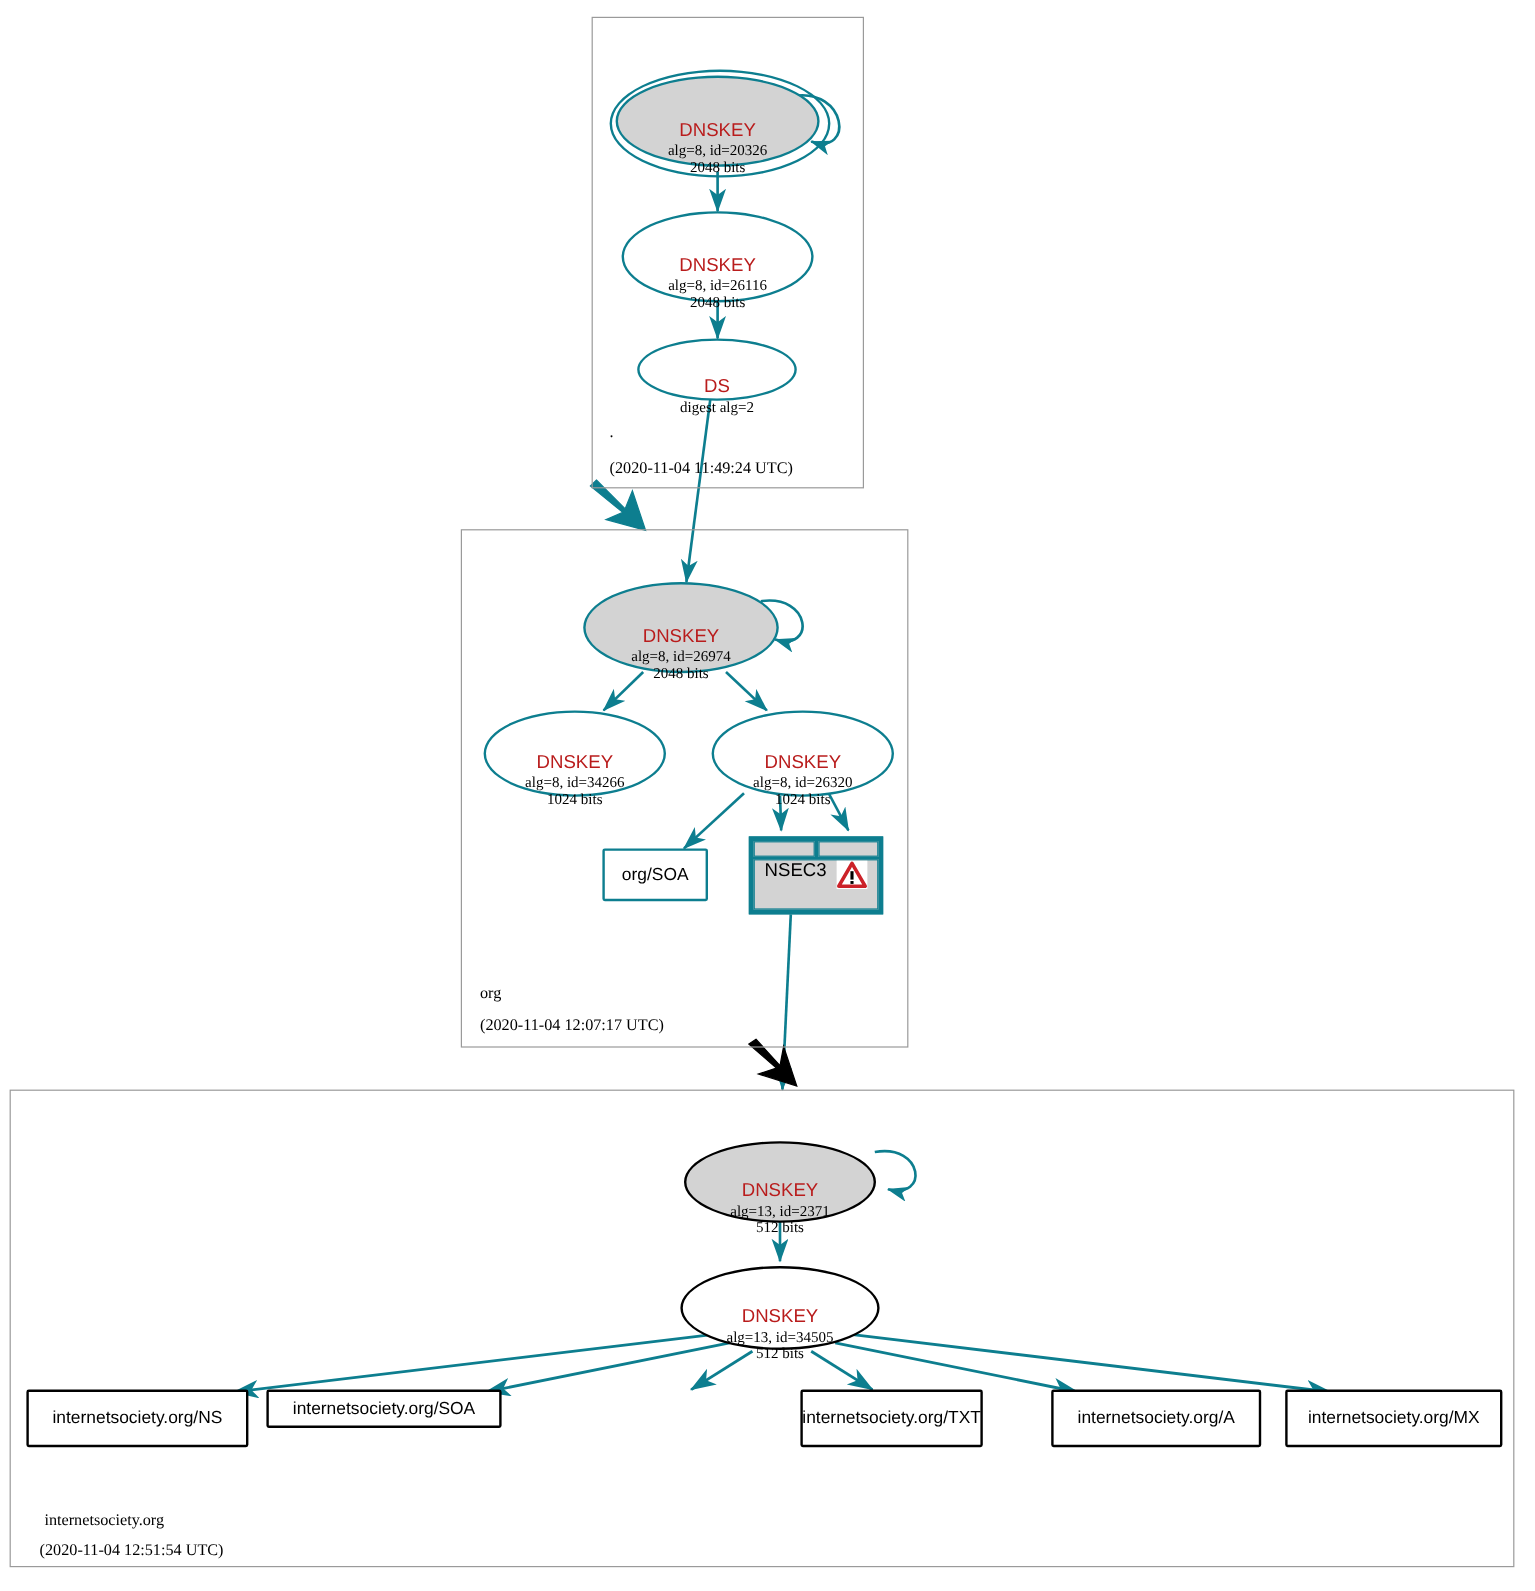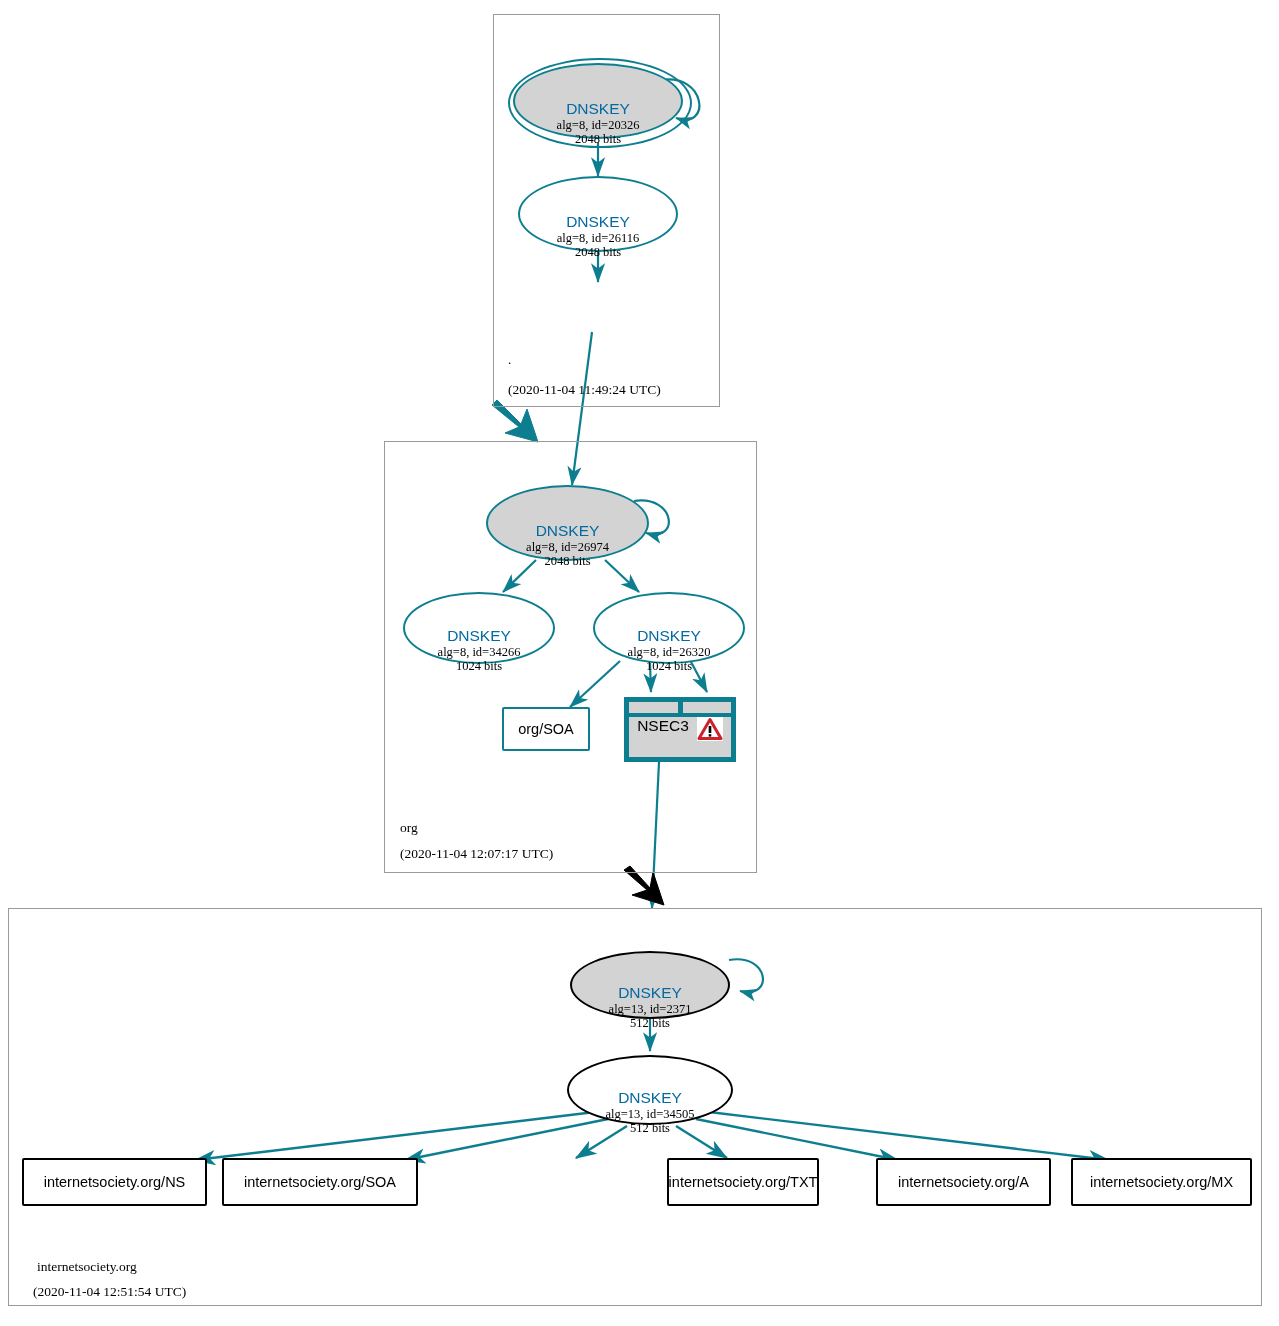--- a/index.html
+++ b/index.html
@@ -74,21 +74,21 @@
   .dbl-outer {
     position: absolute;
     border: 2px solid #0d7e8f;
     border-radius: 50%;
     background: transparent;
     pointer-events: none;
   }
   .t-main {
     font-family: "Liberation Sans", sans-serif;
     font-size: 15.5px;
-    color: #0369a1;
+    color: #b91c1c;
     margin-top: 44px;
   }
   .t-sub {
     font-family: "Liberation Serif", serif;
     font-size: 12.5px;
     color: #000000;
   }
   .rrset {
     position: absolute;
     box-sizing: border-box;
@@ -250,20 +250,24 @@
     <div class="t-sub">alg=8, id=20326</div>
     <div class="t-sub">2048 bits</div>
   </div>
 
   <div class="node ellipse ell-teal" style="left:518px; top:176px; width:160px; height:76px;">
     <div class="t-main">DNSKEY</div>
     <div class="t-sub">alg=8, id=26116</div>
     <div class="t-sub">2048 bits</div>
   </div>
 
+  <div class="node ellipse ell-teal" style="left:531px; top:282px; width:133px; height:52px;">
+    <div class="t-main">DS</div>
+    <div class="t-sub">digest alg=2</div>
+  </div>
 
   <div class="zone-box" style="left:384px; top:441px; width:373px; height:432px;"></div>
   <div class="zone-label" style="left:400px; top:820px;">org</div>
   <div class="zone-stamp" style="left:400px; top:846px;">(2020-11-04 12:07:17 UTC)</div>
 
   <div class="node ellipse ell-teal-fill" style="left:486px; top:485px; width:163px; height:76px;">
     <div class="t-main">DNSKEY</div>
     <div class="t-sub">alg=8, id=26974</div>
     <div class="t-sub">2048 bits</div>
   </div>
@@ -312,21 +316,21 @@
 
   <div class="node ellipse ell-black" style="left:567px; top:1055px; width:166px; height:70px;">
     <div class="t-main">DNSKEY</div>
     <div class="t-sub">alg=13, id=34505</div>
     <div class="t-sub">512 bits</div>
   </div>
 
   <div class="rrset" style="left:22px; top:1158px; width:185px; height:48px;">
     <span>internetsociety.org/NS</span>
   </div>
-  <div class="rrset" style="left:222px; top:1158px; width:196px; height:48px;">
+  <div class="rrset" style="left:222px; top:1158px; width:196px; height:32px;">
     <span>internetsociety.org/SOA</span>
   </div>
   <div class="rrset" style="left:667px; top:1158px; width:152px; height:48px;">
     <span>internetsociety.org/TXT</span>
   </div>
   <div class="rrset" style="left:876px; top:1158px; width:175px; height:48px;">
     <span>internetsociety.org/A</span>
   </div>
   <div class="rrset" style="left:1071px; top:1158px; width:181px; height:48px;">
     <span>internetsociety.org/MX</span>

